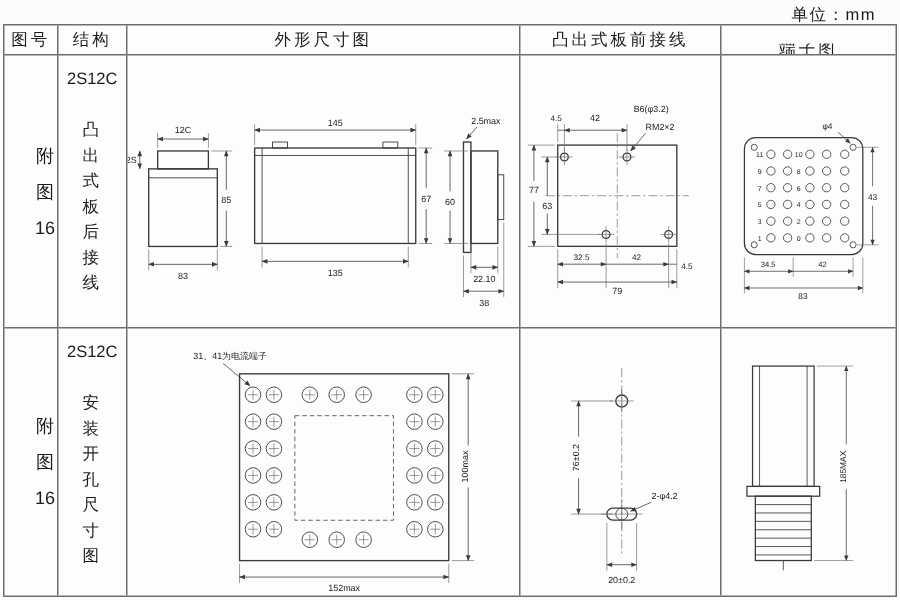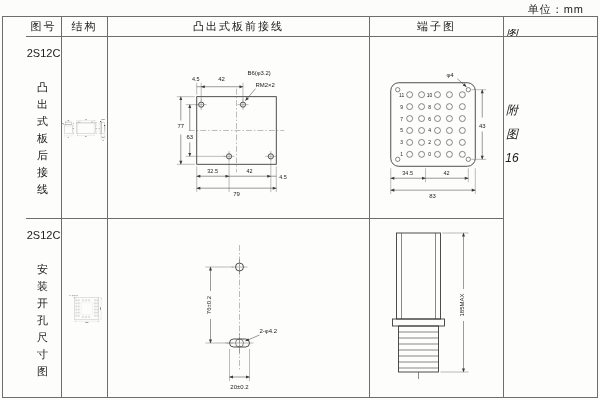--- a/index.html
+++ b/index.html
@@ -3,26 +3,26 @@
 <meta charset="utf-8">
 <style>
   * { margin:0; padding:0; box-sizing:border-box; }
   html,body { width:600px; height:400px; }
   body { background:#ffffff; font-family:"Liberation Sans", sans-serif; color:#1b1b1b; }
   .page { position:relative; width:600px; height:400px; background:#fcfcfa; overflow:hidden; }
   .unit { position:absolute; top:2px; right:16px; font-size:11px; letter-spacing:1px; }
   .sheet { position:absolute; left:2px; top:16px; width:596px; height:382px;
            border:1px solid #6e6e6e; display:grid;
            grid-template-columns:36px 46px 262px 134px 1fr;
-           grid-template-rows:20px 182px 1fr; background:#fdfdfc;padding-left:23px; }
+           grid-template-rows:20px 182px 1fr; background:#fdfdfc; }
   .cell { border-right:1px solid #6e6e6e; border-bottom:1px solid #6e6e6e; position:relative; overflow:hidden; }
   .sheet > .cell:nth-child(5n) { border-right:none;margin-top:12px; }
   .sheet > .cell:nth-last-child(-n+5) { border-bottom:none; }
   .head { display:flex; align-items:center; justify-content:center; font-size:11px; letter-spacing:2px; white-space:nowrap; }
-  .figcell { display:flex; align-items:center; justify-content:flex-start;font-style:italic; }
+  .figcell { display:flex; align-items:center; justify-content:flex-end; }
   .vtext { width:16px; text-align:center; font-size:12px; line-height:2.0; word-wrap:break-word; }
   .structcell { display:flex; flex-direction:column; align-items:center; justify-content:space-between; padding:10px 2px;gap:20px; }
   .model { font-size:11px; white-space:nowrap; }
   .desc { width:13px; text-align:left; font-size:11px; line-height:1.55; }
   .product { font-size:7px; white-space:nowrap; }
   .draw svg { display:block; width:100%; height:100%; }
   svg .ol  { fill:none; stroke:#3a3a3a; stroke-width:0.9; }
   svg .thin{ fill:none; stroke:#3a3a3a; stroke-width:0.6; }
   svg .dim { fill:none; stroke:#474747; stroke-width:0.55; }
   svg .ext { fill:none; stroke:#6a6a6a; stroke-width:0.45; }
@@ -44,20 +44,21 @@
   </defs>
 </svg>
 
 <div class="page">
   <div class="unit">单位：mm</div>
 
   <div class="sheet">
 
     <div class="cell head">图号</div>
     <div class="cell head">结构</div>
+    <div class="cell head">外形尺寸图</div>
     <div class="cell head">凸出式板前接线</div>
     <div class="cell head">端子图</div>
 
     <div class="cell figcell">
       <div class="vtext">附图16</div>
     </div>
 
     <div class="cell structcell">
       <div class="model">2S12C</div>
       <div class="desc">凸出式板后接线</div>

